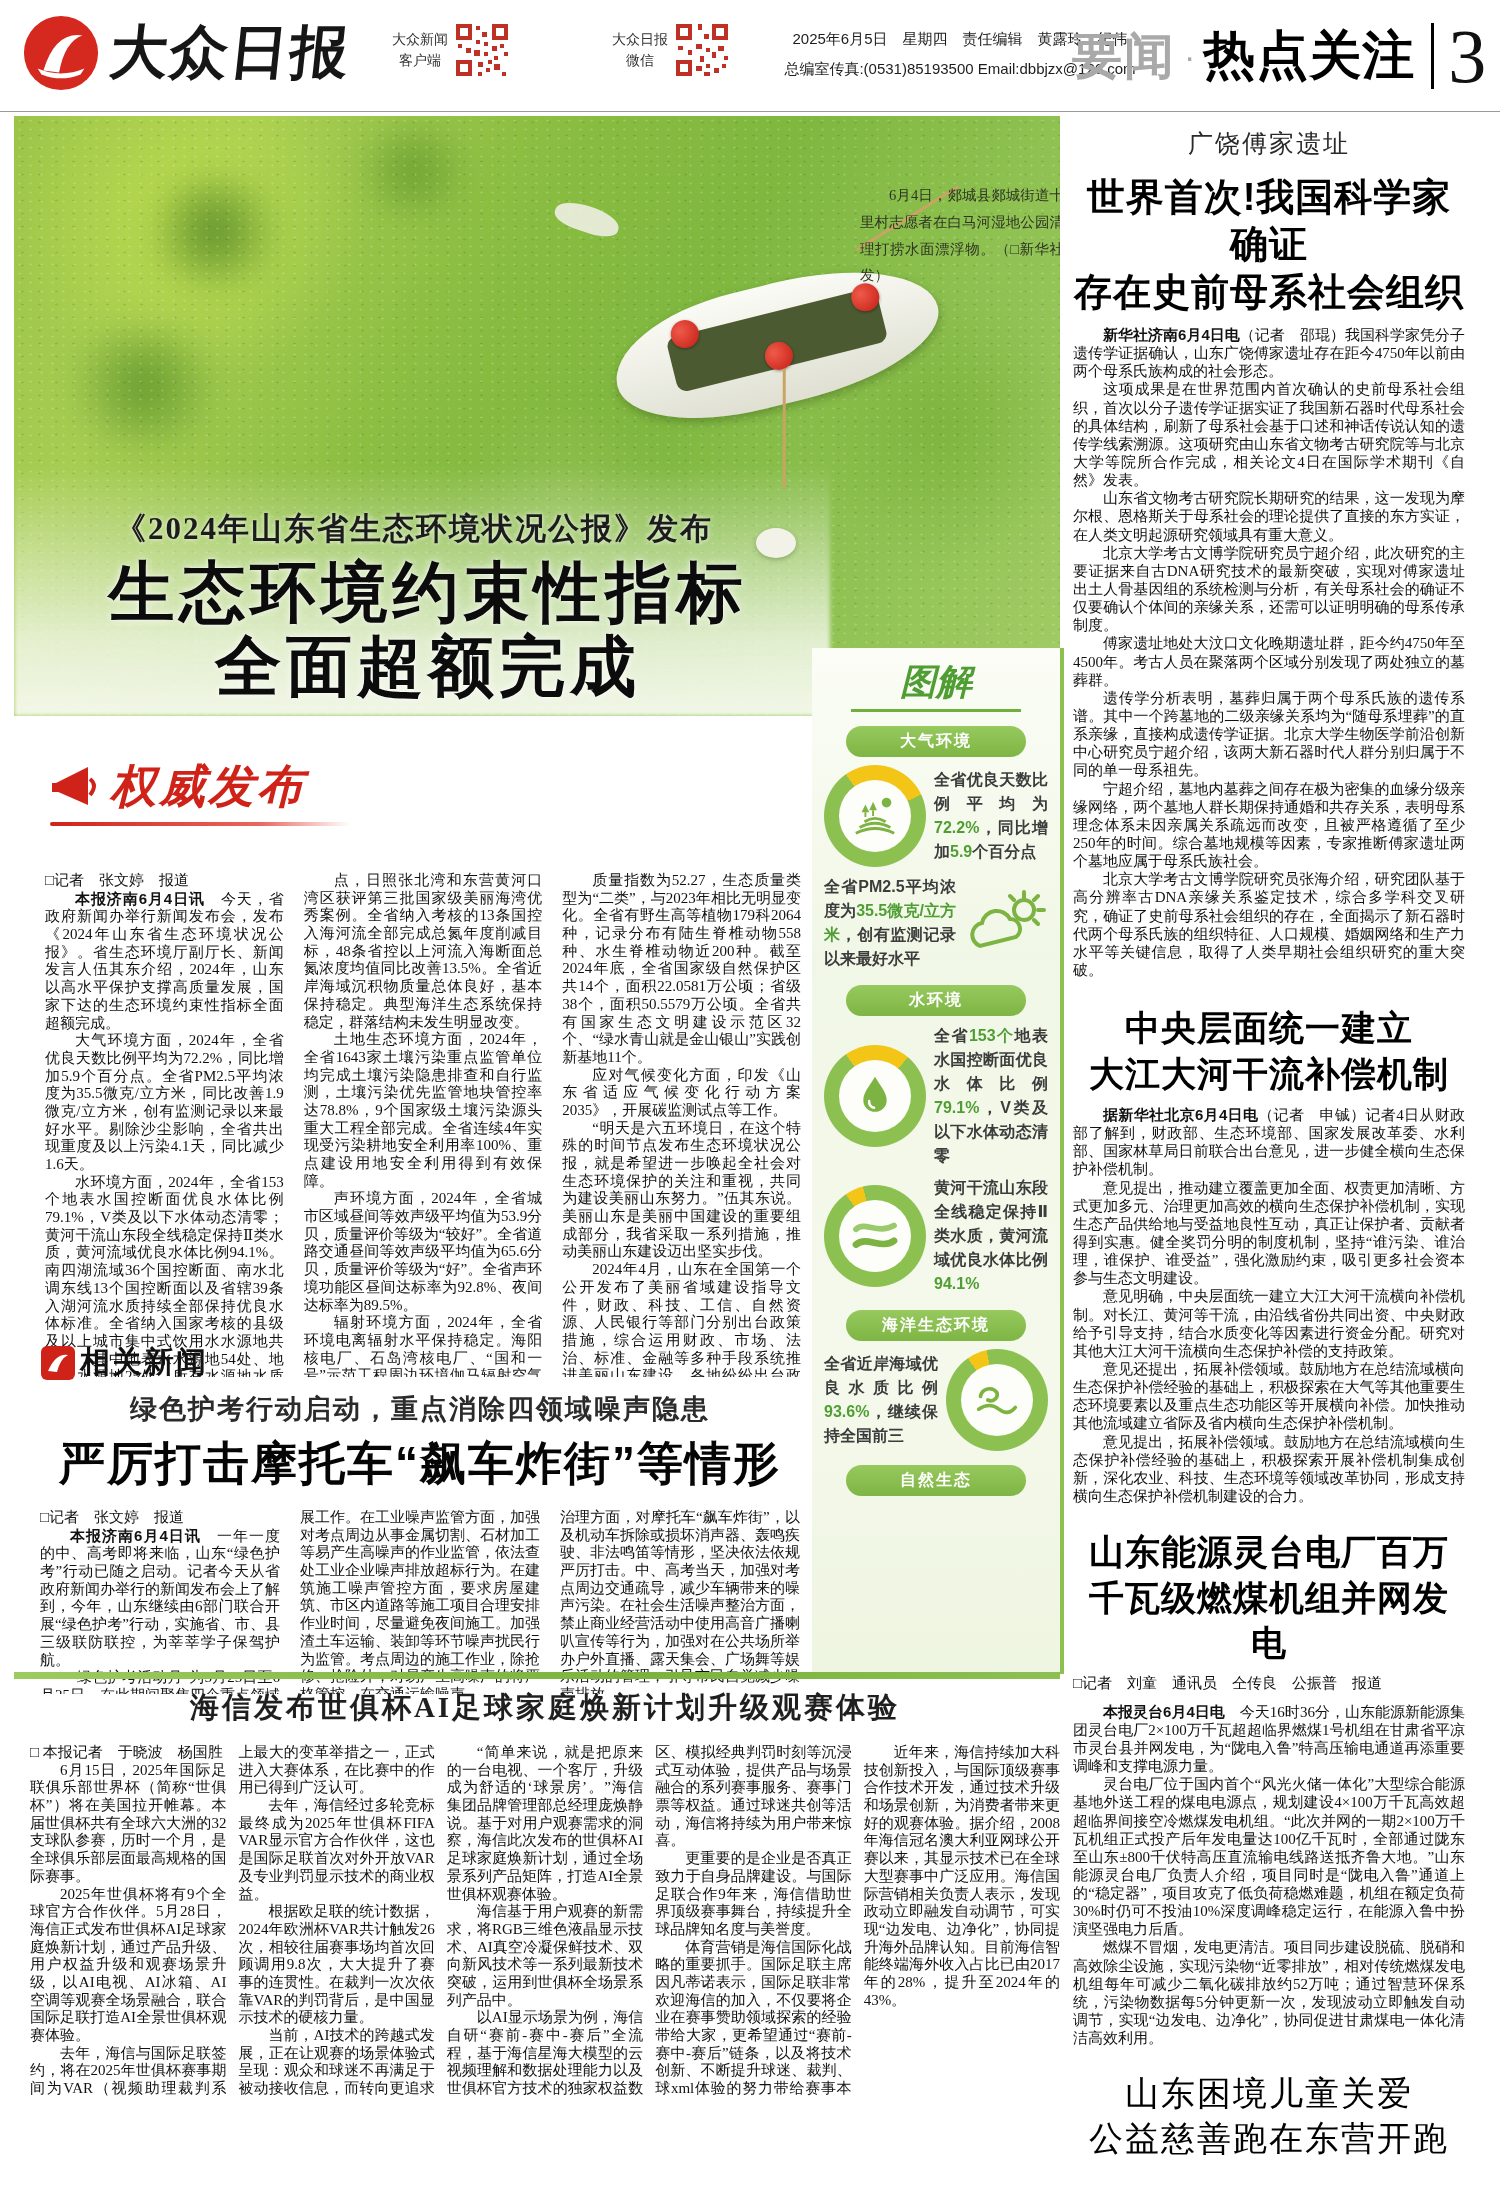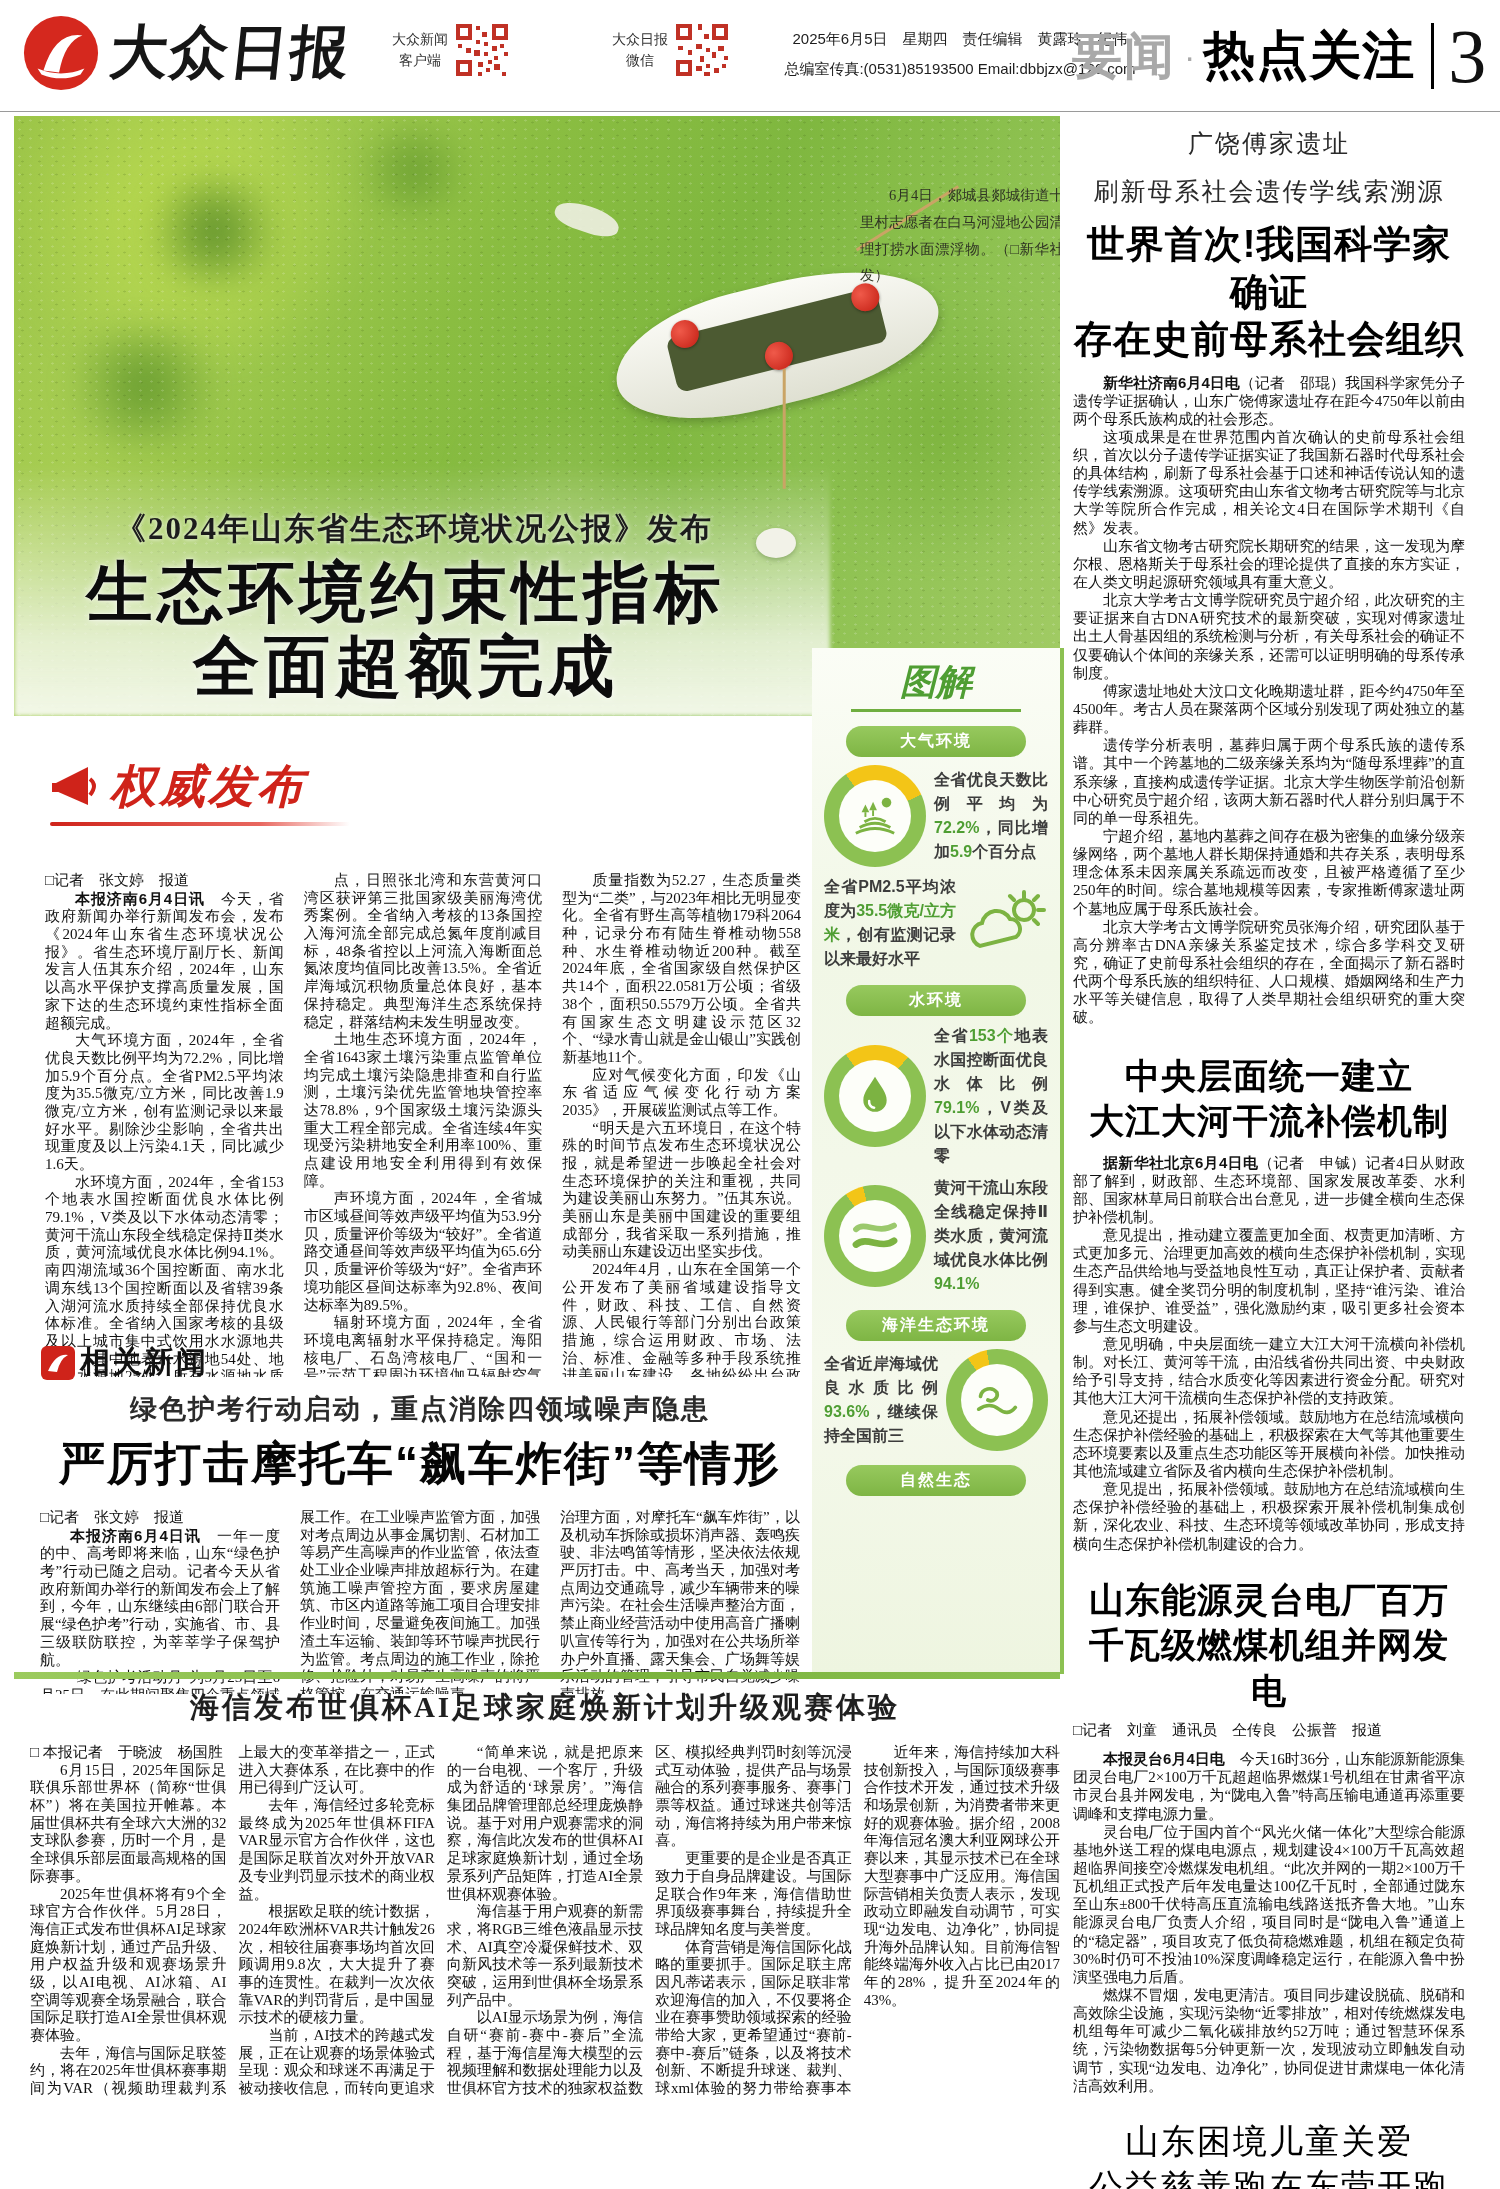--- a/index.html
+++ b/index.html
@@ -33,21 +33,21 @@
        background:linear-gradient(to bottom, rgba(255,255,255,0) 0%, rgba(244,248,235,.82) 70%, rgba(247,250,240,.95) 100%); filter:blur(2px); }
   .boat { position:absolute; left:598px; top:168px; width:330px; height:120px; transform:rotate(-14deg); }
   .hull { position:absolute; inset:0; background:linear-gradient(#fbfbf6,#dfe0d2); border-radius:46% 54% 52% 48% / 60% 60% 55% 55%; box-shadow:0 4px 10px rgba(40,70,20,.35); }
   .deck { position:absolute; left:58px; top:28px; width:216px; height:56px; background:#4c5a32; border-radius:10px; }
   .worker { position:absolute; width:28px; height:28px; background:radial-gradient(circle at 35% 35%, #f05a4a,#c21d12); border-radius:50%; box-shadow:0 1px 3px rgba(0,0,0,.4); }
   .pole { position:absolute; background:#caa465; }
   .skiff { position:absolute; left:540px; top:90px; width:66px; height:26px; background:#eef0e2; border-radius:50% 50% 40% 40%; transform:rotate(18deg); opacity:.9; }
   .buoy { position:absolute; left:742px; top:412px; width:40px; height:30px; background:#f2f2e8; border-radius:50%; box-shadow:0 2px 5px rgba(40,70,20,.3); }
   .photo-caption { position:absolute; left:846px; top:66px; width:204px; font-family:"Liberation Serif","DejaVu Serif",serif; font-size:14.5px; line-height:1.85; color:#2f3423; text-indent:2em; text-align:justify; }
   .lead-kicker { position:absolute; left:30px; top:392px; width:740px; text-align:center; font-family:"Liberation Serif","DejaVu Serif",serif; font-size:31px; font-weight:700; color:#1c1c1c; text-shadow:0 0 5px rgba(255,255,255,.9); letter-spacing:2px; }
-  .lead-headline { position:absolute; left:22px; top:440px; width:740px; text-align:center; font-size:66px; font-weight:900; color:#0c0c0c; letter-spacing:5px; line-height:1.12; text-shadow:0 0 8px rgba(255,255,255,.85),0 0 2px rgba(255,255,255,.9); }
+  .lead-headline { position:absolute; left:44px; top:440px; width:740px; text-align:center; font-size:66px; font-weight:900; color:#0c0c0c; letter-spacing:5px; line-height:1.12; text-shadow:0 0 8px rgba(255,255,255,.85),0 0 2px rgba(255,255,255,.9); }
 
   
   .authority { position:absolute; left:50px; top:756px; width:300px; }
   .authority-row { display:flex; align-items:center; gap:8px; }
   .authority-text { font-size:46px; font-weight:900; font-style:italic; color:#cf231a; letter-spacing:3px; font-family:"Liberation Sans","DejaVu Sans",sans-serif; }
   .authority-rule { margin-top:4px; height:4px; background:linear-gradient(90deg,#cf231a 0%,#e8675f 70%,rgba(232,103,95,0) 100%); border-radius:2px; }
 
   
   .cols { display:flex; }
   .news-col { font-family:"Liberation Serif","DejaVu Serif",serif; font-size:15px; line-height:1.18; color:#111; text-align:justify; overflow:hidden; }
@@ -387,21 +387,20 @@
           <p>近年来，海信持续加大科技创新投入，与国际顶级赛事合作技术开发，通过技术升级和场景创新，为消费者带来更好的观赛体验。据介绍，2008年海信冠名澳大利亚网球公开赛以来，其显示技术已在全球大型赛事中广泛应用。海信国际营销相关负责人表示，发现政动立即融发自动调节，可实现“边发电、边净化”，协同提升海外品牌认知。目前海信智能终端海外收入占比已由2017年的28%，提升至2024年的43%。</p>
         </div>
     </div>
   </div>
 
   <div class="rail">
 
     <div>
       <div class="rail-kicker">
         <div>广饶傅家遗址</div>
-        <div>刷新母系社会遗传学线索溯源</div>
       </div>
       <div class="rail-h1">
         <div>世界首次!我国科学家确证</div>
         <div>存在史前母系社会组织</div>
       </div>
       <div class="rail-body">
           <p><b>新华社济南6月4日电</b>（记者　邵琨）我国科学家凭分子遗传学证据确认，山东广饶傅家遗址存在距今4750年以前由两个母系氏族构成的社会形态。</p>
           <p>这项成果是在世界范围内首次确认的史前母系社会组织，首次以分子遗传学证据实证了我国新石器时代母系社会的具体结构，刷新了母系社会基于口述和神话传说认知的遗传学线索溯源。这项研究由山东省文物考古研究院等与北京大学等院所合作完成，相关论文4日在国际学术期刊《自然》发表。</p>
           <p>山东省文物考古研究院长期研究的结果，这一发现为摩尔根、恩格斯关于母系社会的理论提供了直接的东方实证，在人类文明起源研究领域具有重大意义。</p>
           <p>北京大学考古文博学院研究员宁超介绍，此次研究的主要证据来自古DNA研究技术的最新突破，实现对傅家遗址出土人骨基因组的系统检测与分析，有关母系社会的确证不仅要确认个体间的亲缘关系，还需可以证明明确的母系传承制度。</p>

